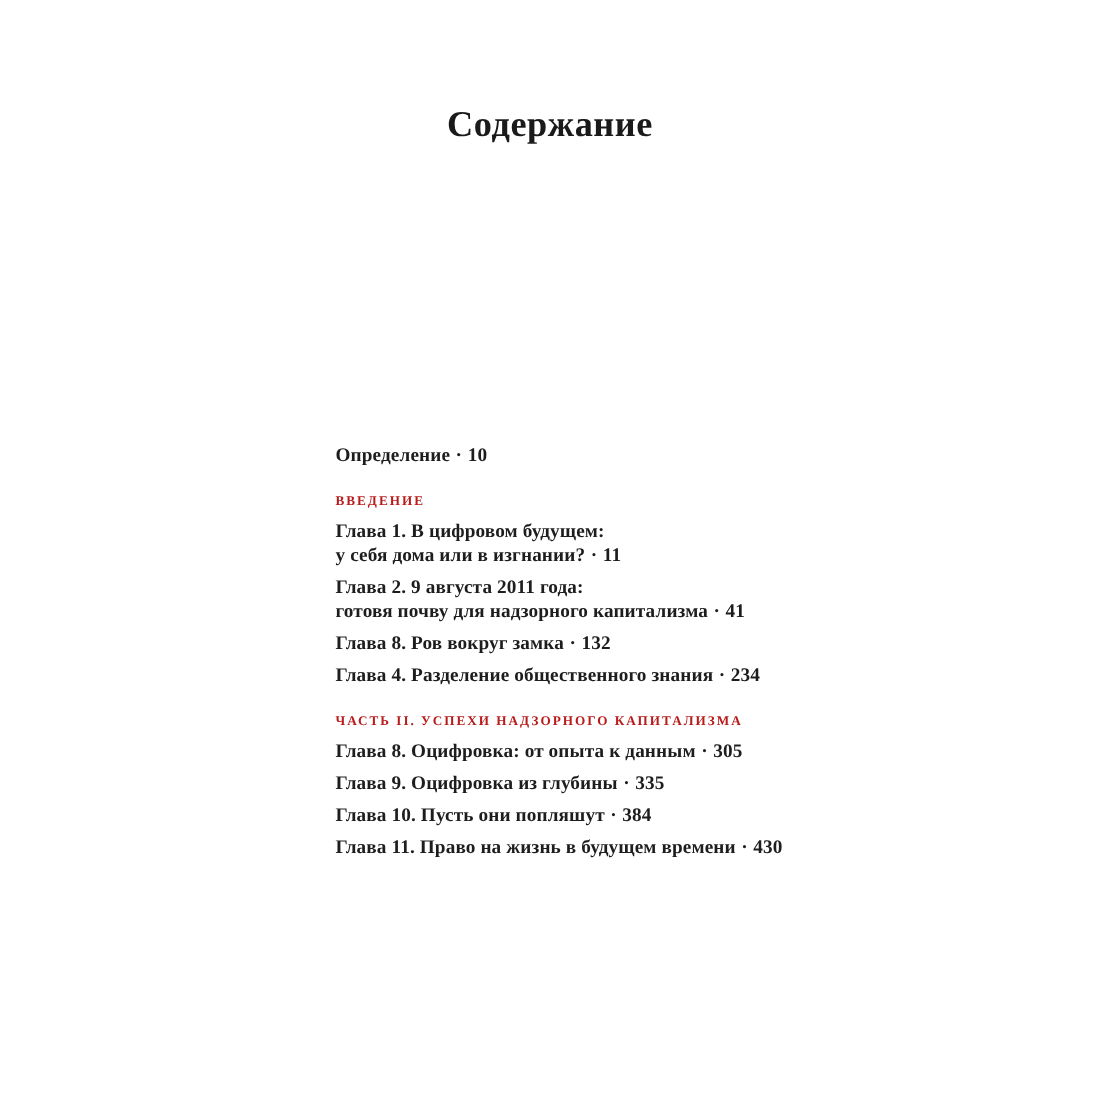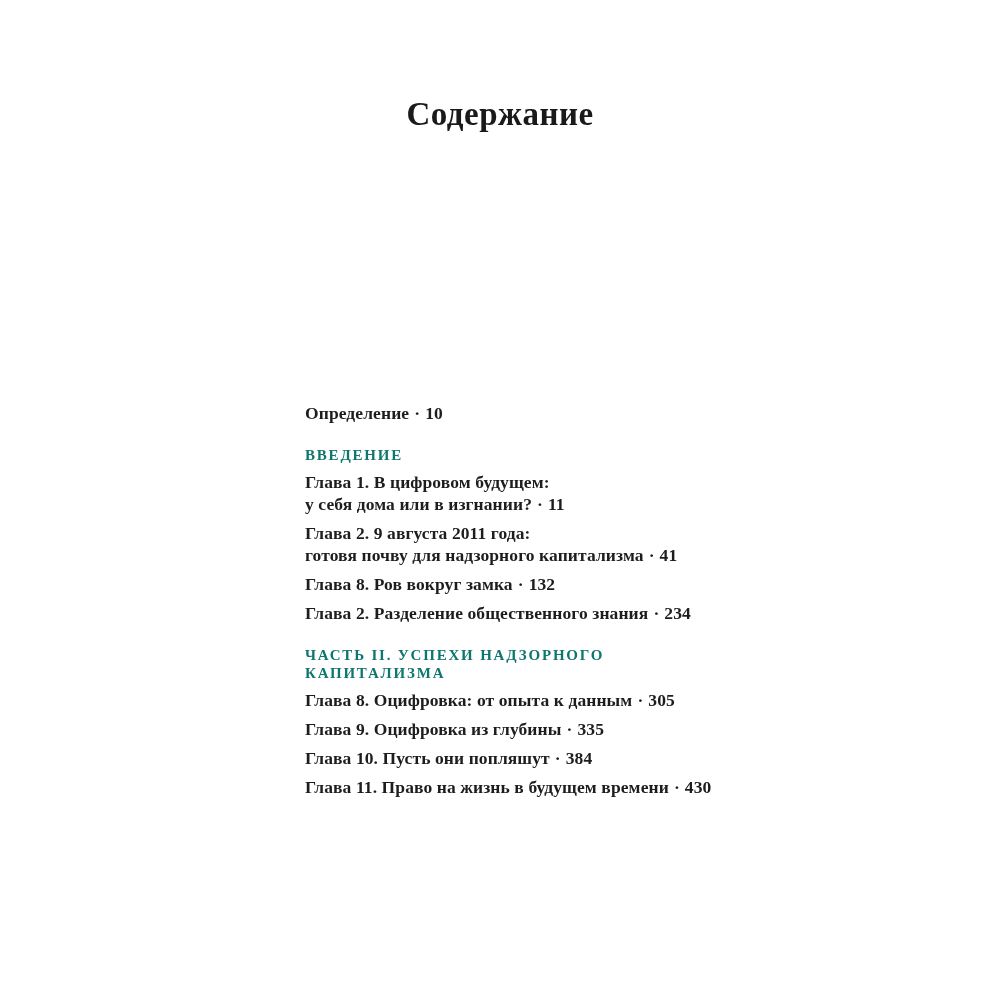--- a/index.html
+++ b/index.html
@@ -42,25 +42,25 @@
   }
   .entry {
     font-size: 17.5px;
     font-weight: 700;
     line-height: 22px;
     letter-spacing: 0.1px;
     color: #1d1d1d;
   }
   .heading {
     margin-top: 22px !important;
-    font-size: 15px;
+    font-size: 12px;
     font-weight: 700;
     letter-spacing: 1.8px;
     line-height: 18px;
-    color: #0f766e;
+    color: #b91c1c;
   }
   .sep {
     display: inline-block;
     margin: 0 5px;
   }
 </style>
 </head>
 <body>
 
 <div class="page">
@@ -75,21 +75,21 @@
 
     <p class="entry"><span>Глава 1. В цифровом будущем:</span><br><span>у себя дома или в изгнании?</span><span class="sep">·</span><span>11</span></p>
 
 
     <p class="entry"><span>Глава 2. 9 августа 2011 года:</span><br><span>готовя почву для надзорного капитализма</span><span class="sep">·</span><span>41</span></p>
 
 
     <p class="entry"><span>Глава 8. Ров вокруг замка</span><span class="sep">·</span><span>132</span></p>
 
 
-    <p class="entry"><span>Глава 2. Разделение общественного знания</span><span class="sep">·</span><span>234</span></p>
+    <p class="entry"><span>Глава 4. Разделение общественного знания</span><span class="sep">·</span><span>234</span></p>
 
     <p class="heading">ЧАСТЬ II. УСПЕХИ НАДЗОРНОГО КАПИТАЛИЗМА</p>
 
 
     <p class="entry"><span>Глава 8. Оцифровка: от опыта к данным</span><span class="sep">·</span><span>305</span></p>
 
     <p class="entry"><span>Глава 9. Оцифровка из глубины</span><span class="sep">·</span><span>335</span></p>
 
     <p class="entry"><span>Глава 10. Пусть они попляшут</span><span class="sep">·</span><span>384</span></p>
 

